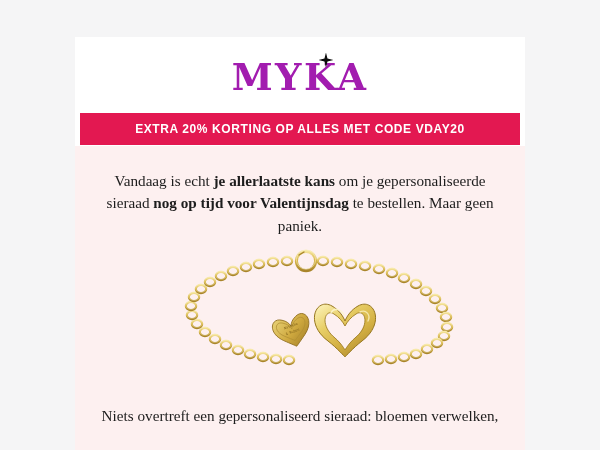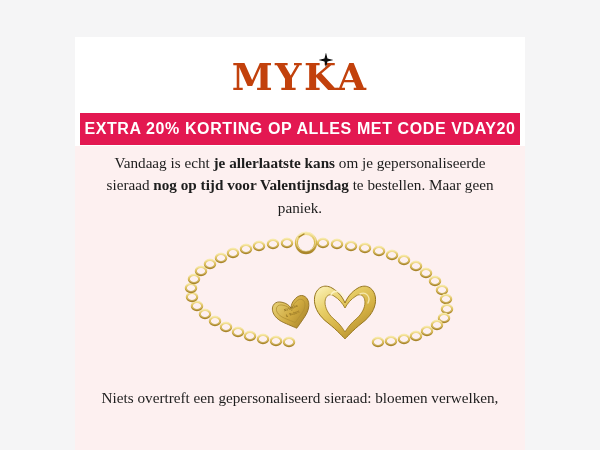--- a/index.html
+++ b/index.html
@@ -41,21 +41,21 @@
     align-items: center;
     justify-content: center;
   }
   .logo {
     position: relative;
     display: inline-block;
     font-family: "DejaVu Serif", serif;
     font-size: 37px;
     font-weight: 700;
     letter-spacing: 2.5px;
-    color: #c2410c;
+    color: #a21caf;
     line-height: 1;
     padding-top: 4px;
     white-space: nowrap;
   }
   .logo .star {
     position: absolute;
     left: 63.5%;
     top: -2px;
     width: 15px;
     height: 15px;
@@ -73,21 +73,21 @@
   }
   .banner {
     background: #e31851;
     height: 32px;
     display: flex;
     align-items: center;
     justify-content: center;
   }
   .banner-text {
     font-family: "Liberation Sans", sans-serif;
-    font-size: 16px;
+    font-size: 12px;
     font-weight: 700;
     letter-spacing: 0.6px;
     color: #ffffff;
     text-align: center;
   }
 
   
   .body {
     background: #fdf0f0;
     padding: 0;
@@ -96,21 +96,21 @@
     margin: 0;
     padding: 0 26px;
     text-align: center;
     color: #1d1d1d;
     font-family: "Liberation Serif", serif;
     font-size: 15.2px;
     line-height: 1.47;
   }
   .para b { font-weight: 700; }
 
-  .para-intro { padding-top: 6px; }
+  .para-intro { padding-top: 24px; }
   .para-mid   { padding-top: 18px; }
   .para-last  { padding-top: 20px; }
 
   
   .product {
     position: relative;
     height: 138px;
     margin-top: 10px;
     background: #fdf0f0;
   }

